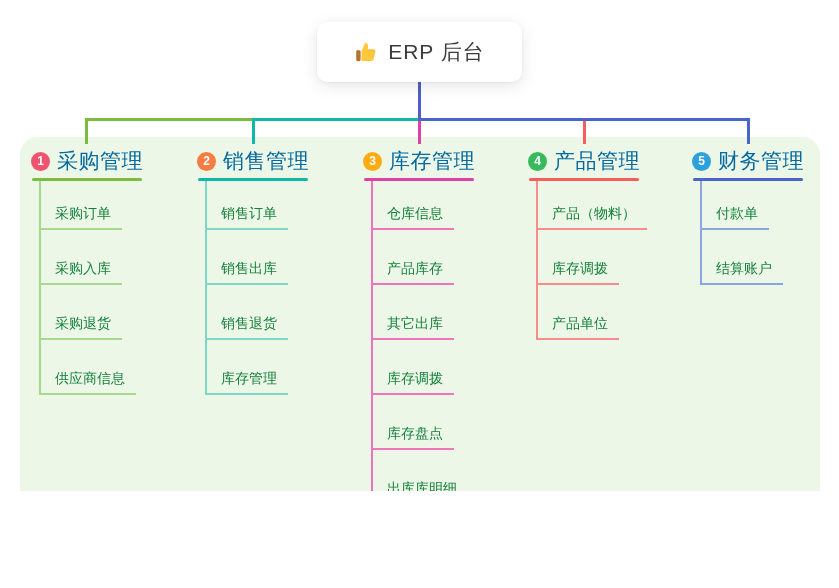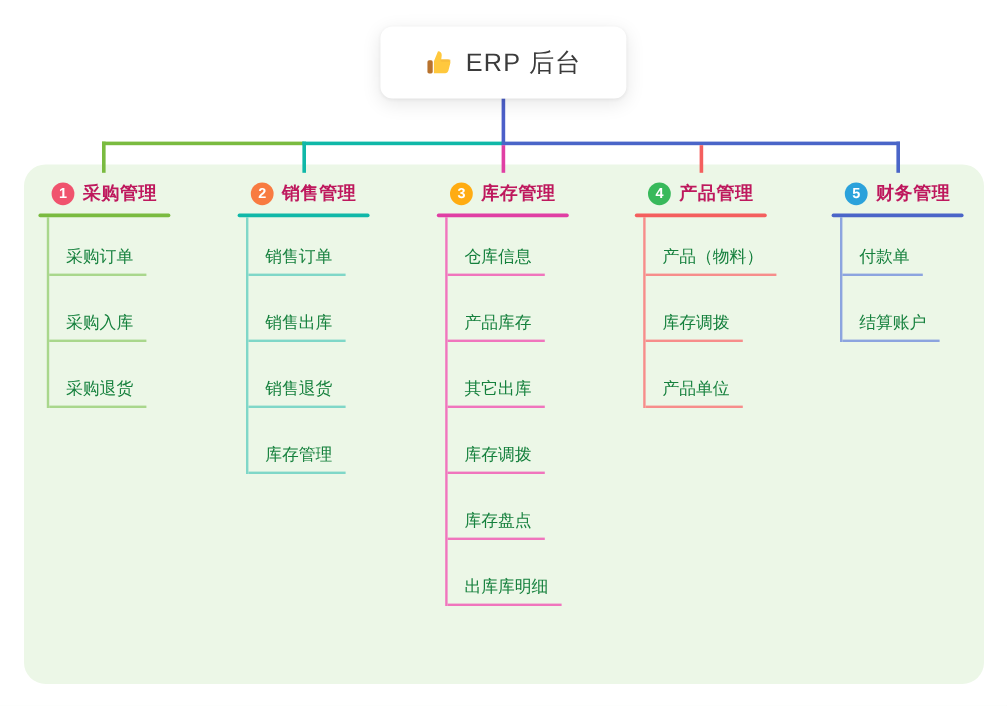--- a/index.html
+++ b/index.html
@@ -1,18 +1,18 @@
 <!DOCTYPE html>
 <html><head>
 <meta charset="utf-8">
 <style>
   html,body{margin:0;padding:0;background:#ffffff;}
   .stage{
     position:relative;
-    width:839px;height:588px;
+    width:839px;height:491px;
     background:#ffffff;
     font-family:"Liberation Sans","DejaVu Sans",sans-serif;
     overflow:hidden;
     text-align:center;
   }
   
   .panel{
     position:absolute;left:20px;top:137px;width:800px;height:433px;
     background:#ECF7E7;border-radius:18px;
   }
@@ -34,21 +34,21 @@
   .branch{position:absolute;top:148px;width:110px;}
   .branch-header{
     display:flex;align-items:center;justify-content:center;gap:7px;
     height:26px;white-space:nowrap;cursor:pointer;
   }
   .badge{
     width:19px;height:19px;border-radius:50%;flex:0 0 auto;
     background:var(--badge);color:#fff;font-size:12px;font-weight:600;
     display:flex;align-items:center;justify-content:center;line-height:1;
   }
-  .branch-title{font-size:15px;font-weight:700;color:#be185d;letter-spacing:0.5px;}
+  .branch-title{font-size:21px;font-weight:400;color:#0369a1;letter-spacing:0.5px;}
   .branch-underline{height:3px;margin-top:4px;background:var(--line);border-radius:1.5px;}
   .children{margin-left:7px;border-left:2px solid var(--child-line);}
   .child{height:55px;display:flex;align-items:flex-end;cursor:pointer;}
   .child:first-child{height:49px;}
   .child-label{
     font-size:14px;color:#15803d;white-space:nowrap;
     padding:0 11px 5px 14px;border-bottom:2px solid var(--child-line);
   }
 </style>
 </head>
@@ -87,20 +87,23 @@
     <div class="branch-underline"></div>
     <div class="children">
       <div class="child">
           <span class="child-label">采购订单</span>
         </div>
       <div class="child">
           <span class="child-label">采购入库</span>
         </div>
       <div class="child">
           <span class="child-label">采购退货</span>
+        </div>
+      <div class="child">
+          <span class="child-label">供应商信息</span>
         </div>
     </div>
   </div>
 
   <div class="branch" style="left: 198px; --line: #10B8A8; --child-line: #7FD7C8; --badge: #F87B41;">
     <div class="branch-header">
       <span class="badge">2</span>
       <span class="branch-title">销售管理</span>
     </div>
     <div class="branch-underline"></div>

